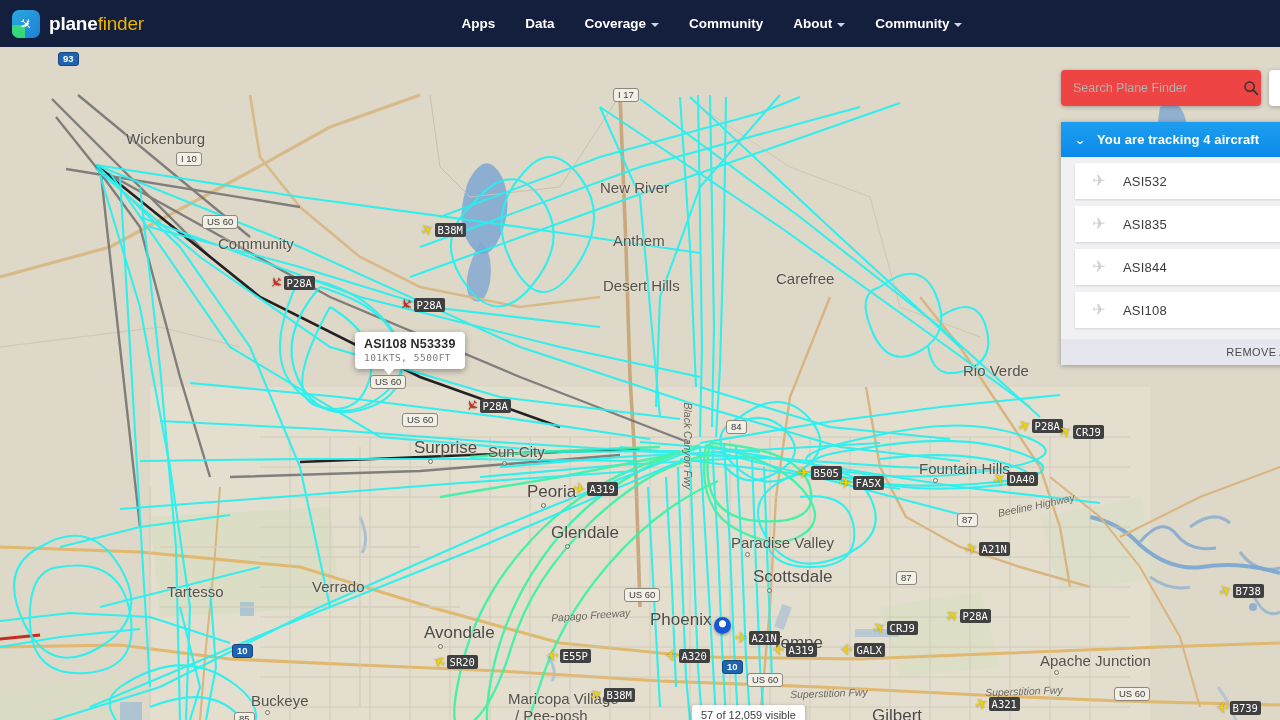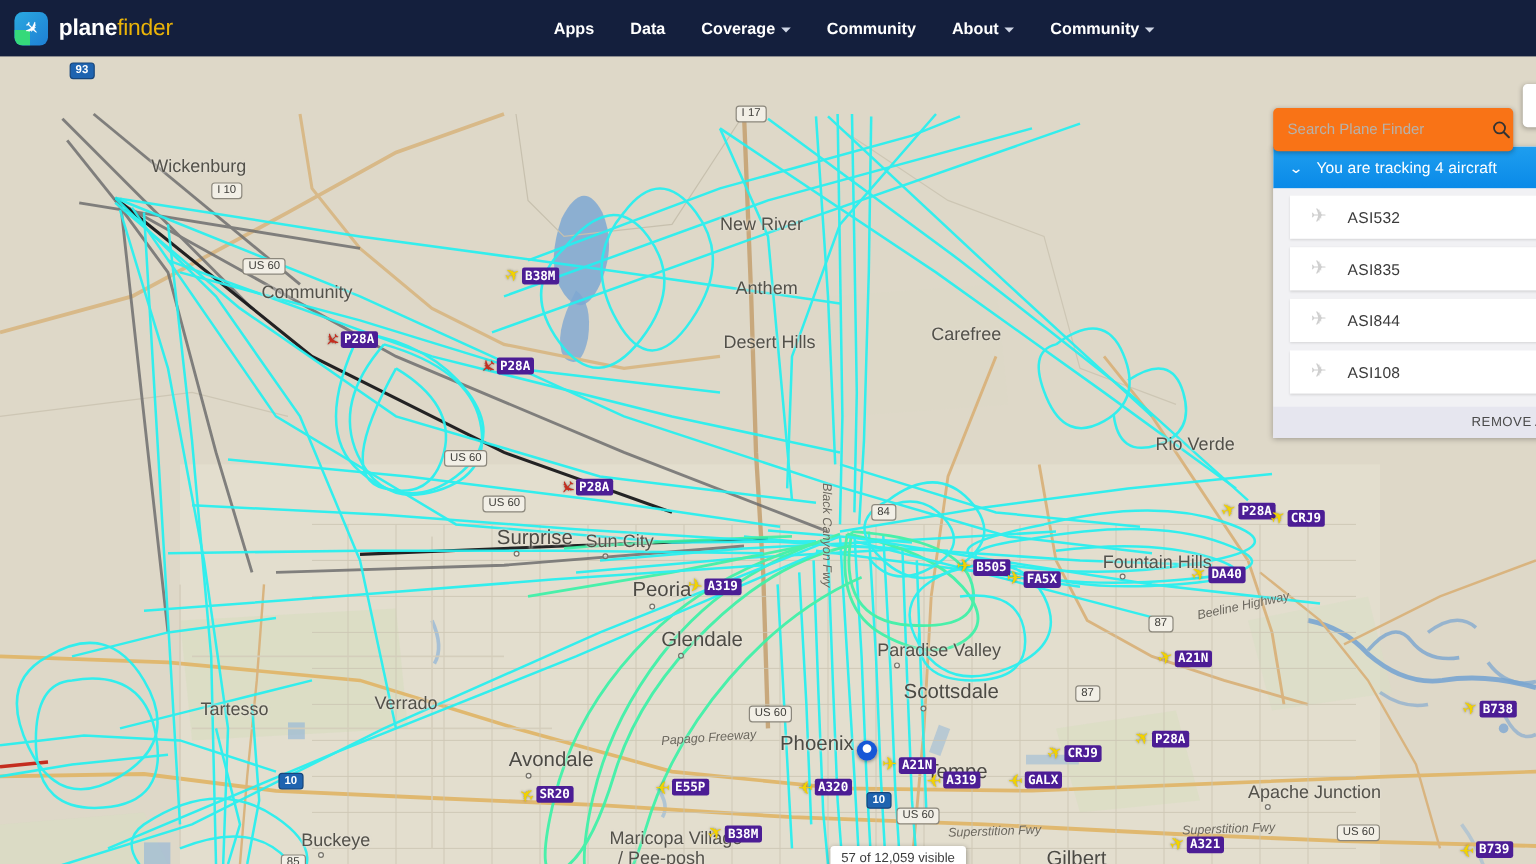--- a/index.html
+++ b/index.html
@@ -99,23 +99,23 @@
 
   
   .ac { position: absolute; display: flex; align-items: center; pointer-events: auto; }
   .ac .glyph {
     font-size: 15px; line-height: 1;
     text-shadow: 0 0 2px rgba(0,0,0,.45);
   }
   .ac .glyph.y { color: #f2d200; }
   .ac .glyph.r { color: #c42d1f; }
   .ac .tag {
-    background: #4c1d95; color: #fff;
+    background: #404040; color: #fff;
     font-family: "DejaVu Sans Mono", monospace;
-    font-size: 10.5px; font-weight: 700;
+    font-size: 10.5px; font-weight: 400;
     padding: 1px 3px; border-radius: 2px;
     margin-left: 1px; white-space: nowrap;
   }
 
   
   .ac-popup {
     position: absolute;
     background: #fff; border-radius: 4px;
     box-shadow: 0 2px 6px rgba(0,0,0,.35);
     padding: 5px 9px 6px 9px;
@@ -150,25 +150,24 @@
     box-shadow: 0 1px 4px rgba(0,0,0,.3);
     font-size: 11px; color: #3d3d3d;
     padding: 4px 9px;
     z-index: 40; white-space: nowrap;
   }
 
   
   .search-wrap {
     position: absolute; top: 70px; left: 1061px;
     width: 200px; height: 36px;
-    background: #f97316; border-radius: 4px;
+    background: #ef4444; border-radius: 4px;
     box-shadow: 0 1px 4px rgba(0,0,0,.28);
     display: flex; align-items: center;
     z-index: 55;
-    margin-top: 20px;
   }
   .search-input {
     flex: 1; border: 0; outline: 0; background: transparent;
     font-family: "Liberation Sans", sans-serif;
     font-size: 12.5px; color: #3a3a3a;
     padding: 0 6px 0 12px;
   }
   .search-input::placeholder { color: #b6b2ac; }
   .search-btn {
     width: 30px; height: 34px; display: flex;
@@ -196,21 +195,21 @@
     background: linear-gradient(180deg,#1e9eef 0%,#0a8ae8 100%);
     display: flex; align-items: center; gap: 12px;
     padding: 0 14px;
     cursor: pointer;
   }
   .track-head .chev {
     color: #fff; font-size: 12px; line-height: 1;
     transform: scaleX(1.25);
   }
   .track-head .label {
-    color: #fff; font-size: 13px; letter-spacing: .1px;
+    color: #fff; font-size: 13px; letter-spacing: .1px; font-weight: bold;
   }
   .track-list { padding: 6px 0 4px 0; background:#f1f1f4; }
   .track-row {
     display: flex; align-items: center;
     height: 36px; margin: 0 0 7px 14px;
     background: #fff;
     box-shadow: 0 1px 2px rgba(0,0,0,.12);
     cursor: pointer;
   }
   .track-row .pic {
@@ -590,20 +589,25 @@
           <span class="tag">A321</span>
         </div>
         <div class="ac" style="left: 1216px; top: 653px;">
           <span class="glyph y" style="transform: rotate(180deg);">✈</span>
           <span class="tag">B739</span>
         </div>
       </div>
 
     <div class="marker-dot" style="left:714px; top:570px;"></div>
 
+    <div class="ac-popup" style="left:355px; top:285px;">
+      <div class="title">ASI108 N53339</div>
+      <div class="sub">101KTS, 5500FT</div>
+      <div class="tail"></div>
+    </div>
   </div>
 
   <div class="visible-count">57 of 12,059 visible</div>
 
   <div class="search-wrap">
     <input class="search-input" type="text" placeholder="Search Plane Finder" style="">
     <button class="search-btn">
       <svg width="16" height="16" viewBox="0 0 16 16">
         <circle cx="6.6" cy="6.6" r="4.6" fill="none" stroke="#333" stroke-width="1.5"></circle>
         <line x1="10.2" y1="10.2" x2="14.4" y2="14.4" stroke="#333" stroke-width="1.7" stroke-linecap="round"></line>

